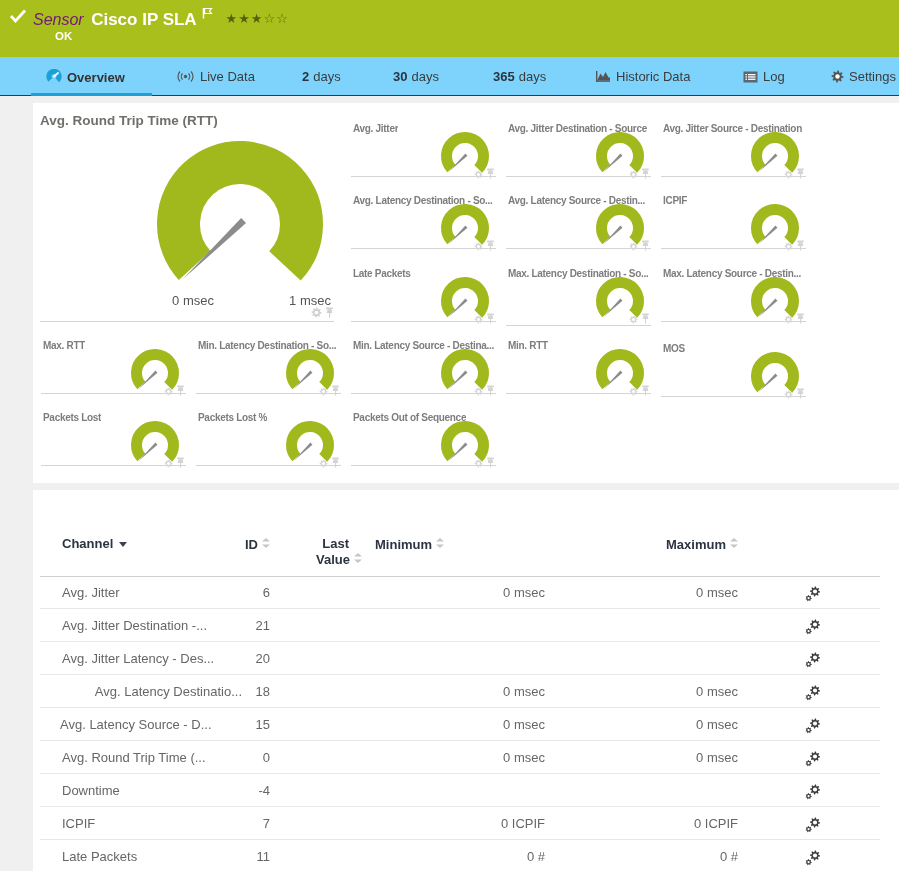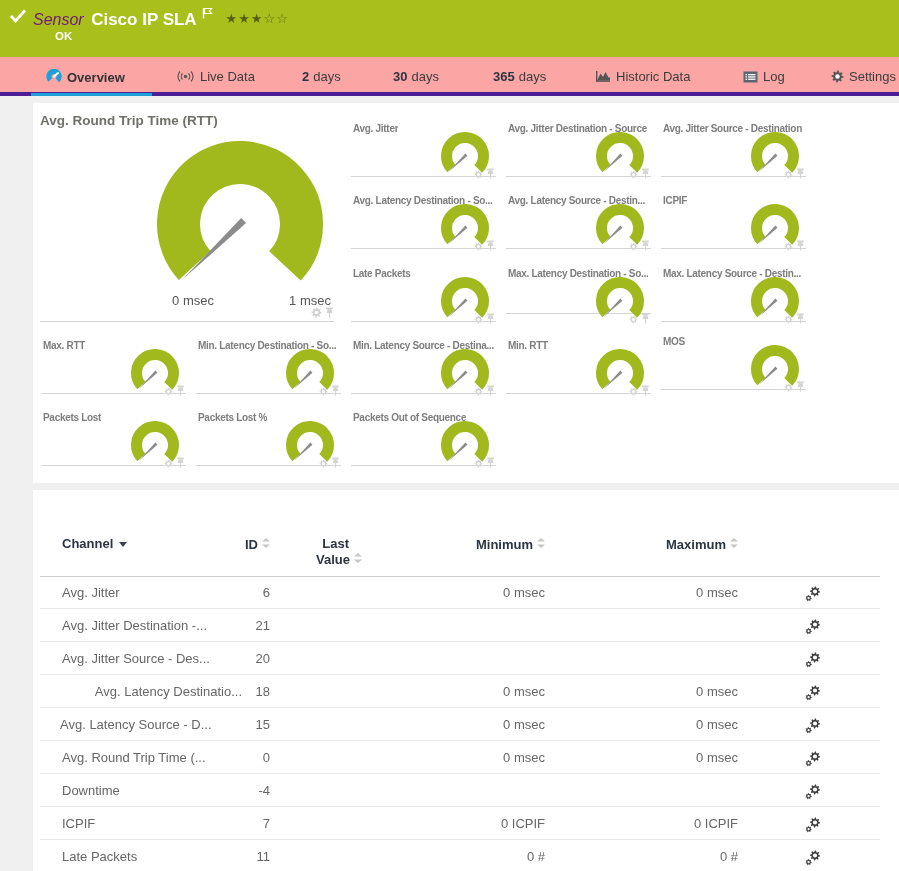--- a/index.html
+++ b/index.html
@@ -5,21 +5,21 @@
   * { margin:0; padding:0; box-sizing:border-box; }
   html,body { width:899px; height:871px; overflow:hidden; background:#f0f0f0; font-family:"Liberation Sans",sans-serif; }
   .topbar { position:absolute; left:0; top:0; width:899px; height:57px; background:#a9bf1c; }
   .topbar .check { position:absolute; left:9px; top:8px; }
   .sensor-line { position:absolute; left:33px; top:5px; white-space:nowrap; }
   .sensor-word { font-style:italic; font-size:16px; color:#701a75; }
   .sensor-name { font-weight:bold; font-size:17px; color:#fff; margin-left:3px; }
   .flag { margin-left:1px; vertical-align:6px; }
   .stars { margin-left:8px; font-size:13px; color:rgba(0,0,0,0.5); letter-spacing:1px; vertical-align:2px; }
   .status-ok { position:absolute; left:55px; top:30px; font-size:11.5px; font-weight:bold; color:#fff; }
-  .tabbar { position:absolute; left:0; top:57px; width:899px; height:39px; background:#fca5a5; border-bottom:4px solid #4c1d95; }
+  .tabbar { position:absolute; left:0; top:57px; width:899px; height:39px; background:#7dd3fc; border-bottom:1px solid #4c1d95; }
   .tab { position:absolute; top:12px; height:24px; font-size:13px; color:#3c3c3c; white-space:nowrap; cursor:pointer; }
   .tab .tab-icon { display:inline-block; vertical-align:-2px; margin-right:5px; }
   .tab .tab-num { font-weight:bold; color:#2b3440; margin-right:4px; }
   .tab-underline { position:absolute; left:31px; top:36px; width:121px; height:3px; background:#1ca0d7; }
   .panel { position:absolute; left:33px; background:#fff; }
   .gauges-panel { top:103px; width:866px; height:380px; }
   .table-panel { top:490px; width:866px; height:500px; }
   .gcell { position:absolute; }
   .gcell .gtitle { position:absolute; left:2px; top:18px; font-size:10px; font-weight:bold; letter-spacing:-0.3px; color:#7d7d7d; white-space:nowrap; overflow:hidden; max-width:152px; }
   .gcell .gsvg { position:absolute; }
@@ -230,21 +230,21 @@
             <polygon points="8.50,4.50 8.42,5.28 7.09,5.57 6.83,6.06 7.33,7.33 6.72,7.83 5.57,7.09 5.05,7.25 4.50,8.50 3.72,8.42 3.43,7.09 2.94,6.83 1.67,7.33 1.17,6.72 1.91,5.57 1.75,5.05 0.50,4.50 0.58,3.72 1.91,3.43 2.17,2.94 1.67,1.67 2.28,1.17 3.43,1.91 3.95,1.75 4.50,0.50 5.28,0.58 5.57,1.91 6.06,2.17 7.33,1.67 7.83,2.28 7.09,3.43 7.25,3.95" fill="#d4d4d4"></polygon>
             <circle cx="4.5" cy="4.5" r="1.53" fill="#fff"></circle>
           </svg></span>
         <span><svg width="9" height="11" viewBox="0 0 9 11">
             <rect x="1.2" y="0.5" width="6.6" height="1.8" fill="#d4d4d4"></rect>
             <path d="M2.6 2.3 L6.4 2.3 L7.3 6 L1.7 6 Z" fill="#d4d4d4"></path>
             <rect x="4" y="6" width="1.1" height="4.5" fill="#d4d4d4"></rect>
           </svg></span>
       </div>
     </div>
-    <div class="gcell gcell-border" style="left: 473px; top: 146.5px; width: 145px; height: 64px;">
+    <div class="gcell gcell-border" style="left: 473px; top: 146.5px; width: 145px; height: 76px;">
       <div class="gtitle">Max. Latency Destination - So...</div>
       <div class="gsvg" style="left: 88px; top: 26px;"><svg width="52" height="45" viewBox="0 0 52 45">
           <circle cx="26" cy="25" r="18.5" fill="none" stroke="#a2b91e" stroke-width="11" stroke-dasharray="85.564766579022 30.674161603800343" transform="rotate(137.5 26 25)"></circle>
           <polygon points="9.455184592211022,40.97714252055694 26.396692044988807,22.531673558574028 28.4806671563658,24.689692959589983" fill="#8c8c8c"></polygon>
         </svg></div>
       <div class="corner-icons" style="right: 1px; top: 60px;">
         <span><svg width="9" height="9" viewBox="0 0 9 9">
             <polygon points="8.50,4.50 8.42,5.28 7.09,5.57 6.83,6.06 7.33,7.33 6.72,7.83 5.57,7.09 5.05,7.25 4.50,8.50 3.72,8.42 3.43,7.09 2.94,6.83 1.67,7.33 1.17,6.72 1.91,5.57 1.75,5.05 0.50,4.50 0.58,3.72 1.91,3.43 2.17,2.94 1.67,1.67 2.28,1.17 3.43,1.91 3.95,1.75 4.50,0.50 5.28,0.58 5.57,1.91 6.06,2.17 7.33,1.67 7.83,2.28 7.09,3.43 7.25,3.95" fill="#d4d4d4"></polygon>
             <circle cx="4.5" cy="4.5" r="1.53" fill="#fff"></circle>
           </svg></span>
@@ -338,21 +338,21 @@
             <polygon points="8.50,4.50 8.42,5.28 7.09,5.57 6.83,6.06 7.33,7.33 6.72,7.83 5.57,7.09 5.05,7.25 4.50,8.50 3.72,8.42 3.43,7.09 2.94,6.83 1.67,7.33 1.17,6.72 1.91,5.57 1.75,5.05 0.50,4.50 0.58,3.72 1.91,3.43 2.17,2.94 1.67,1.67 2.28,1.17 3.43,1.91 3.95,1.75 4.50,0.50 5.28,0.58 5.57,1.91 6.06,2.17 7.33,1.67 7.83,2.28 7.09,3.43 7.25,3.95" fill="#d4d4d4"></polygon>
             <circle cx="4.5" cy="4.5" r="1.53" fill="#fff"></circle>
           </svg></span>
         <span><svg width="9" height="11" viewBox="0 0 9 11">
             <rect x="1.2" y="0.5" width="6.6" height="1.8" fill="#d4d4d4"></rect>
             <path d="M2.6 2.3 L6.4 2.3 L7.3 6 L1.7 6 Z" fill="#d4d4d4"></path>
             <rect x="4" y="6" width="1.1" height="4.5" fill="#d4d4d4"></rect>
           </svg></span>
       </div>
     </div>
-    <div class="gcell gcell-border" style="left: 628px; top: 215px; width: 145px; height: 72px;">
+    <div class="gcell gcell-border" style="left: 628px; top: 222px; width: 145px; height: 72px;">
       <div class="gtitle">MOS</div>
       <div class="gsvg" style="left: 88px; top: 26px;"><svg width="52" height="45" viewBox="0 0 52 45">
           <circle cx="26" cy="25" r="18.5" fill="none" stroke="#a2b91e" stroke-width="11" stroke-dasharray="85.564766579022 30.674161603800343" transform="rotate(137.5 26 25)"></circle>
           <polygon points="9.455184592211022,40.97714252055694 26.396692044988807,22.531673558574028 28.4806671563658,24.689692959589983" fill="#8c8c8c"></polygon>
         </svg></div>
       <div class="corner-icons" style="right: 1px; top: 60px;">
         <span><svg width="9" height="9" viewBox="0 0 9 9">
             <polygon points="8.50,4.50 8.42,5.28 7.09,5.57 6.83,6.06 7.33,7.33 6.72,7.83 5.57,7.09 5.05,7.25 4.50,8.50 3.72,8.42 3.43,7.09 2.94,6.83 1.67,7.33 1.17,6.72 1.91,5.57 1.75,5.05 0.50,4.50 0.58,3.72 1.91,3.43 2.17,2.94 1.67,1.67 2.28,1.17 3.43,1.91 3.95,1.75 4.50,0.50 5.28,0.58 5.57,1.91 6.06,2.17 7.33,1.67 7.83,2.28 7.09,3.43 7.25,3.95" fill="#d4d4d4"></polygon>
             <circle cx="4.5" cy="4.5" r="1.53" fill="#fff"></circle>
           </svg></span>
@@ -440,21 +440,21 @@
         <div class="cell" style="left: 335px; width: 170px; text-align: right;"></div>
         <div class="cell" style="left: 528px; width: 170px; text-align: right;"></div>
         <div class="cell" style="left: 758px; width: 30px; text-align: center;"><svg width="16" height="16" viewBox="0 0 16 16" style="vertical-align: middle;">
             <polygon points="15.00,5.50 14.90,6.48 13.23,6.84 12.91,7.44 13.54,9.04 12.78,9.66 11.34,8.73 10.68,8.93 10.00,10.50 9.02,10.40 8.66,8.73 8.06,8.41 6.46,9.04 5.84,8.28 6.77,6.84 6.57,6.18 5.00,5.50 5.10,4.52 6.77,4.16 7.09,3.56 6.46,1.96 7.22,1.34 8.66,2.27 9.32,2.07 10.00,0.50 10.98,0.60 11.34,2.27 11.94,2.59 13.54,1.96 14.16,2.72 13.23,4.16 13.43,4.82" fill="#3d3d3d"></polygon>
             <circle cx="10" cy="5.5" r="2.1" fill="#fff"></circle>
             <polygon points="6.70,12.20 6.62,12.89 5.56,13.14 5.30,13.55 5.53,14.62 4.95,14.99 4.08,14.32 3.60,14.37 2.91,15.22 2.25,14.99 2.25,13.90 1.90,13.55 0.81,13.55 0.58,12.89 1.43,12.20 1.48,11.72 0.81,10.85 1.18,10.27 2.25,10.50 2.66,10.24 2.91,9.18 3.60,9.10 4.08,10.08 4.54,10.24 5.53,9.78 6.02,10.27 5.56,11.26 5.72,11.72" fill="#3d3d3d"></polygon>
             <circle cx="3.6" cy="12.2" r="1.1" fill="#fff"></circle>
           </svg></div>
       </div>
       <div class="trow">
-        <div class="cell" style="left: 22px; width: 180px;">Avg. Jitter Source - Des...</div>
+        <div class="cell" style="left: 22px; width: 180px;">Avg. Jitter Latency - Des...</div>
         <div class="cell" style="left: 150px; width: 80px; text-align: right;">20</div>
         <div class="cell" style="left: 335px; width: 170px; text-align: right;"></div>
         <div class="cell" style="left: 528px; width: 170px; text-align: right;"></div>
         <div class="cell" style="left: 758px; width: 30px; text-align: center;"><svg width="16" height="16" viewBox="0 0 16 16" style="vertical-align: middle;">
             <polygon points="15.00,5.50 14.90,6.48 13.23,6.84 12.91,7.44 13.54,9.04 12.78,9.66 11.34,8.73 10.68,8.93 10.00,10.50 9.02,10.40 8.66,8.73 8.06,8.41 6.46,9.04 5.84,8.28 6.77,6.84 6.57,6.18 5.00,5.50 5.10,4.52 6.77,4.16 7.09,3.56 6.46,1.96 7.22,1.34 8.66,2.27 9.32,2.07 10.00,0.50 10.98,0.60 11.34,2.27 11.94,2.59 13.54,1.96 14.16,2.72 13.23,4.16 13.43,4.82" fill="#3d3d3d"></polygon>
             <circle cx="10" cy="5.5" r="2.1" fill="#fff"></circle>
             <polygon points="6.70,12.20 6.62,12.89 5.56,13.14 5.30,13.55 5.53,14.62 4.95,14.99 4.08,14.32 3.60,14.37 2.91,15.22 2.25,14.99 2.25,13.90 1.90,13.55 0.81,13.55 0.58,12.89 1.43,12.20 1.48,11.72 0.81,10.85 1.18,10.27 2.25,10.50 2.66,10.24 2.91,9.18 3.60,9.10 4.08,10.08 4.54,10.24 5.53,9.78 6.02,10.27 5.56,11.26 5.72,11.72" fill="#3d3d3d"></polygon>
             <circle cx="3.6" cy="12.2" r="1.1" fill="#fff"></circle>
           </svg></div>
       </div>
@@ -536,21 +536,21 @@
           <polygon points="4,0 8,3.6 0,3.6" fill="#c6c6c6"></polygon>
           <polygon points="4,10 8,6.4 0,6.4" fill="#c6c6c6"></polygon>
         </svg></span></div>
     <div class="thead-cell" style="left: 239px; top: 46px; width: 90px; text-align: right; line-height: 15px;">
       <div style="padding-right: 13px;">Last</div>
       <div><span>Value</span><span class="sort-arrows"><svg width="8" height="10" viewBox="0 0 8 10">
             <polygon points="4,0 8,3.6 0,3.6" fill="#c6c6c6"></polygon>
             <polygon points="4,10 8,6.4 0,6.4" fill="#c6c6c6"></polygon>
           </svg></span></div>
     </div>
-    <div class="thead-cell" style="left: 342px; top: 46px; width: 170px; text-align: right;"><span>Minimum</span><span class="sort-arrows"><svg width="8" height="10" viewBox="0 0 8 10">
+    <div class="thead-cell" style="left: 342px; top: 46px; width: 170px; "><span>Minimum</span><span class="sort-arrows"><svg width="8" height="10" viewBox="0 0 8 10">
           <polygon points="4,0 8,3.6 0,3.6" fill="#c6c6c6"></polygon>
           <polygon points="4,10 8,6.4 0,6.4" fill="#c6c6c6"></polygon>
         </svg></span></div>
     <div class="thead-cell" style="left: 535px; top: 46px; width: 170px; text-align: right;"><span>Maximum</span><span class="sort-arrows"><svg width="8" height="10" viewBox="0 0 8 10">
           <polygon points="4,0 8,3.6 0,3.6" fill="#c6c6c6"></polygon>
           <polygon points="4,10 8,6.4 0,6.4" fill="#c6c6c6"></polygon>
         </svg></span></div>
   </div>
 
 </body></html>

